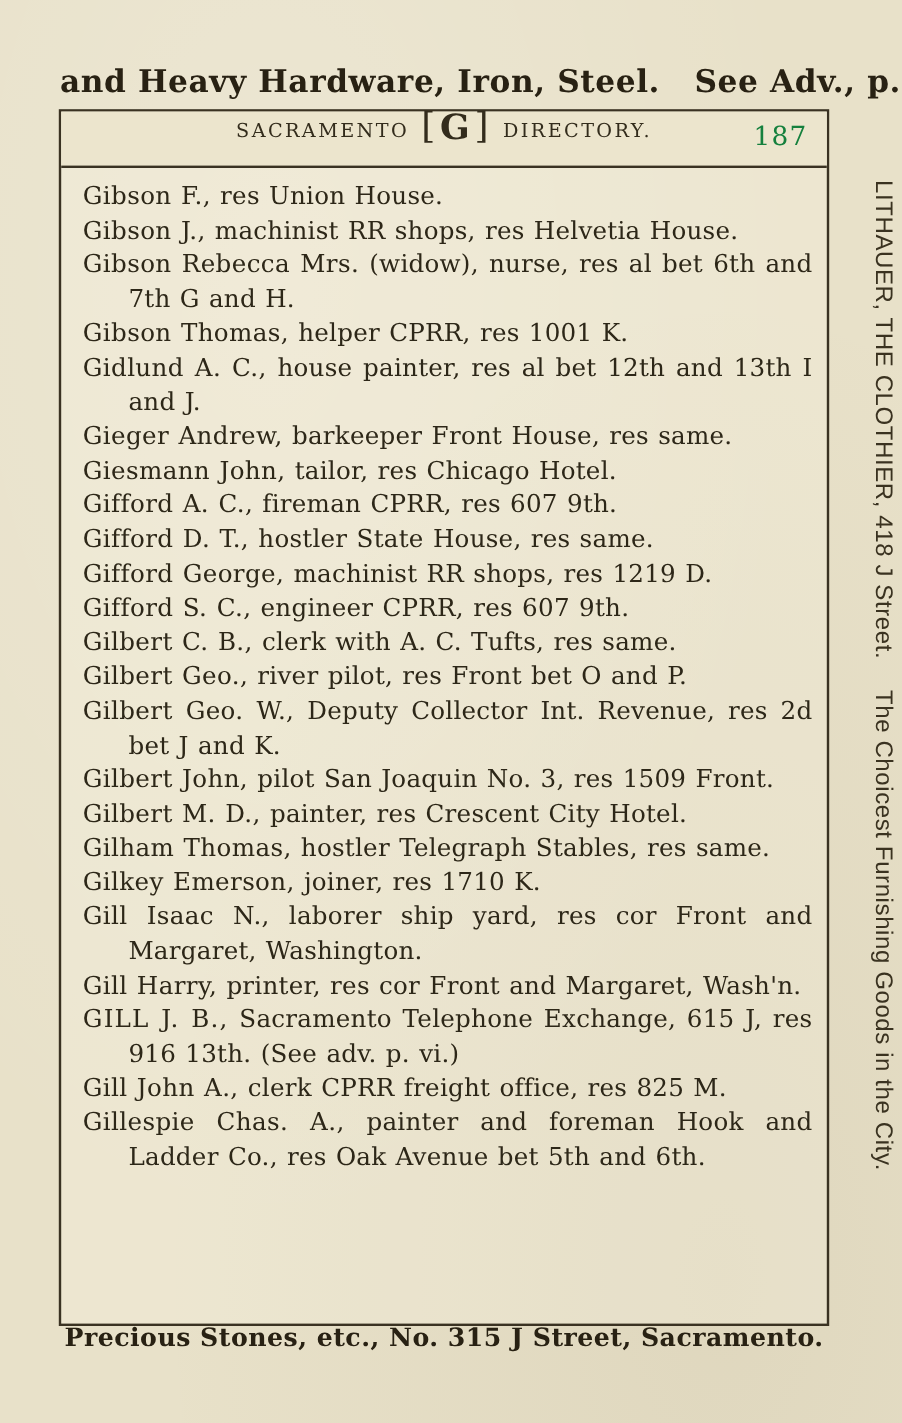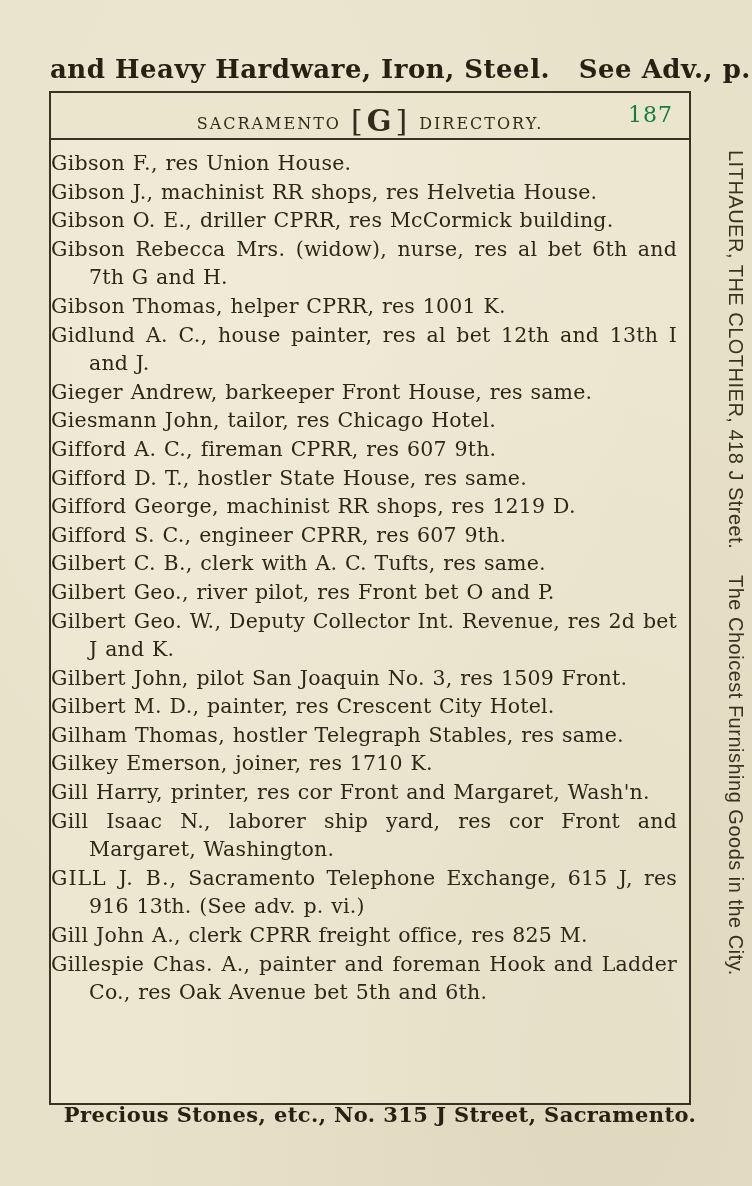--- a/index.html
+++ b/index.html
@@ -22,35 +22,35 @@
   }
   .dirbox{
     position:absolute;left:49px;top:91px;width:638px;height:1010px;
     border:2px solid #3a3222;
     background:rgba(250,246,230,.25);
   }
   .dirhead{
     position:relative;height:45px;
     border-bottom:2px solid #3a3222;
     background:#ece5cd;
-    display:flex;align-items:flex-end;justify-content:center;
+    display:flex;align-items:flex-start;justify-content:center;
   }
   .head-center{
     display:flex;align-items:center;
     font-size:16px;letter-spacing:2px;color:#332c1c;
   }
   .gwrap{display:flex;align-items:center;margin:0 10px;}
   .bracket{font-size:30px;font-weight:400;line-height:1;position:relative;top:-2px;}
   .gletter{font-size:29px;font-weight:700;line-height:1;margin:0 2px;position:relative;top:-2px;}
   .pagenum{
     position:absolute;right:16px;top:9px;
     font-size:22px;letter-spacing:1px;color:#15803d;
   }
   .entries{
-    padding:9px 12px 0 0;
+    padding:9px 12px 0 18px;
     font-size:20.5px;line-height:28.6px;
     text-rendering:optimizeLegibility;
   }
   .entry{
     padding-left:38px;text-indent:-38px;
     text-align:justify;text-align-last:left;
     letter-spacing:.2px;
     word-spacing:1px;
   }
   .entry .ename{letter-spacing:.3px;}
@@ -58,21 +58,21 @@
   .sidebar{
     position:absolute;right:5px;top:150px;height:1000px;
     writing-mode:vertical-rl;
     font-family:"Liberation Sans", sans-serif;
     font-size:20px;letter-spacing:.5px;
     color:#3a3220;
     white-space:nowrap;
   }
   .sidebar .sb2{padding-top:20px;}
   .footer{
-    position:absolute;left:60px;top:1102px;width:640px;
+    position:absolute;left:50px;top:1102px;width:640px;
     text-align:center;
     font-size:21px;font-weight:700;letter-spacing:.4px;
     color:#282113;
   }
 </style>
 </head>
 <body>
 
 <div class="page">
 
@@ -89,39 +89,38 @@
           <span class="bracket">]</span>
         </span>
         <span>DIRECTORY.</span>
       </span>
       <span class="pagenum">187</span>
     </div>
 
     <div class="entries">
         <div class="entry"><span class="ename">Gibson F.,</span><span> res Union House.</span></div>
         <div class="entry"><span class="ename">Gibson J.,</span><span> machinist RR shops, res Helvetia House.</span></div>
-        <div class="entry"><span class="ename">Gibson O. E.,</span><span> driller CPRR, res McCormick building.</span></div>
         <div class="entry"><span class="ename">Gibson Rebecca Mrs.</span><span> (widow), nurse, res al bet 6th and 7th G and H.</span></div>
         <div class="entry"><span class="ename">Gibson Thomas,</span><span> helper CPRR, res 1001 K.</span></div>
         <div class="entry"><span class="ename">Gidlund A. C.,</span><span> house painter, res al bet 12th and 13th I and J.</span></div>
         <div class="entry"><span class="ename">Gieger Andrew,</span><span> barkeeper Front House, res same.</span></div>
         <div class="entry"><span class="ename">Giesmann John,</span><span> tailor, res Chicago Hotel.</span></div>
         <div class="entry"><span class="ename">Gifford A. C.,</span><span> fireman CPRR, res 607 9th.</span></div>
         <div class="entry"><span class="ename">Gifford D. T.,</span><span> hostler State House, res same.</span></div>
         <div class="entry"><span class="ename">Gifford George,</span><span> machinist RR shops, res 1219 D.</span></div>
         <div class="entry"><span class="ename">Gifford S. C.,</span><span> engineer CPRR, res 607 9th.</span></div>
         <div class="entry"><span class="ename">Gilbert C. B.,</span><span> clerk with A. C. Tufts, res same.</span></div>
         <div class="entry"><span class="ename">Gilbert Geo.,</span><span> river pilot, res Front bet O and P.</span></div>
         <div class="entry"><span class="ename">Gilbert Geo. W.,</span><span> Deputy Collector Int. Revenue, res 2d bet J and K.</span></div>
         <div class="entry"><span class="ename">Gilbert John,</span><span> pilot San Joaquin No. 3, res 1509 Front.</span></div>
         <div class="entry"><span class="ename">Gilbert M. D.,</span><span> painter, res Crescent City Hotel.</span></div>
         <div class="entry"><span class="ename">Gilham Thomas,</span><span> hostler Telegraph Stables, res same.</span></div>
         <div class="entry"><span class="ename">Gilkey Emerson,</span><span> joiner, res 1710 K.</span></div>
+        <div class="entry"><span class="ename">Gill Isaac N.,</span><span> laborer ship yard, res cor Front and Margaret, Washington.</span></div>
         <div class="entry"><span class="ename">Gill Harry,</span><span> printer, res cor Front and Margaret, Wash'n.</span></div>
-        <div class="entry"><span class="ename">Gill Isaac N.,</span><span> laborer ship yard, res cor Front and Margaret, Washington.</span></div>
         <div class="entry bold-entry"><span class="ename">GILL J. B.,</span><span> Sacramento Telephone Exchange, 615 J, res 916 13th.  (See adv. p. vi.)</span></div>
         <div class="entry"><span class="ename">Gill John A.,</span><span> clerk CPRR freight office, res 825 M.</span></div>
         <div class="entry"><span class="ename">Gillespie Chas. A.,</span><span> painter and foreman Hook and Ladder Co., res Oak Avenue bet 5th and 6th.</span></div>
       </div>
 
   </div>
 
   <div class="sidebar">
     <span>LITHAUER, THE CLOTHIER, 418 J Street.</span>
     <span class="sb2">The Choicest Furnishing Goods in the City.</span>

